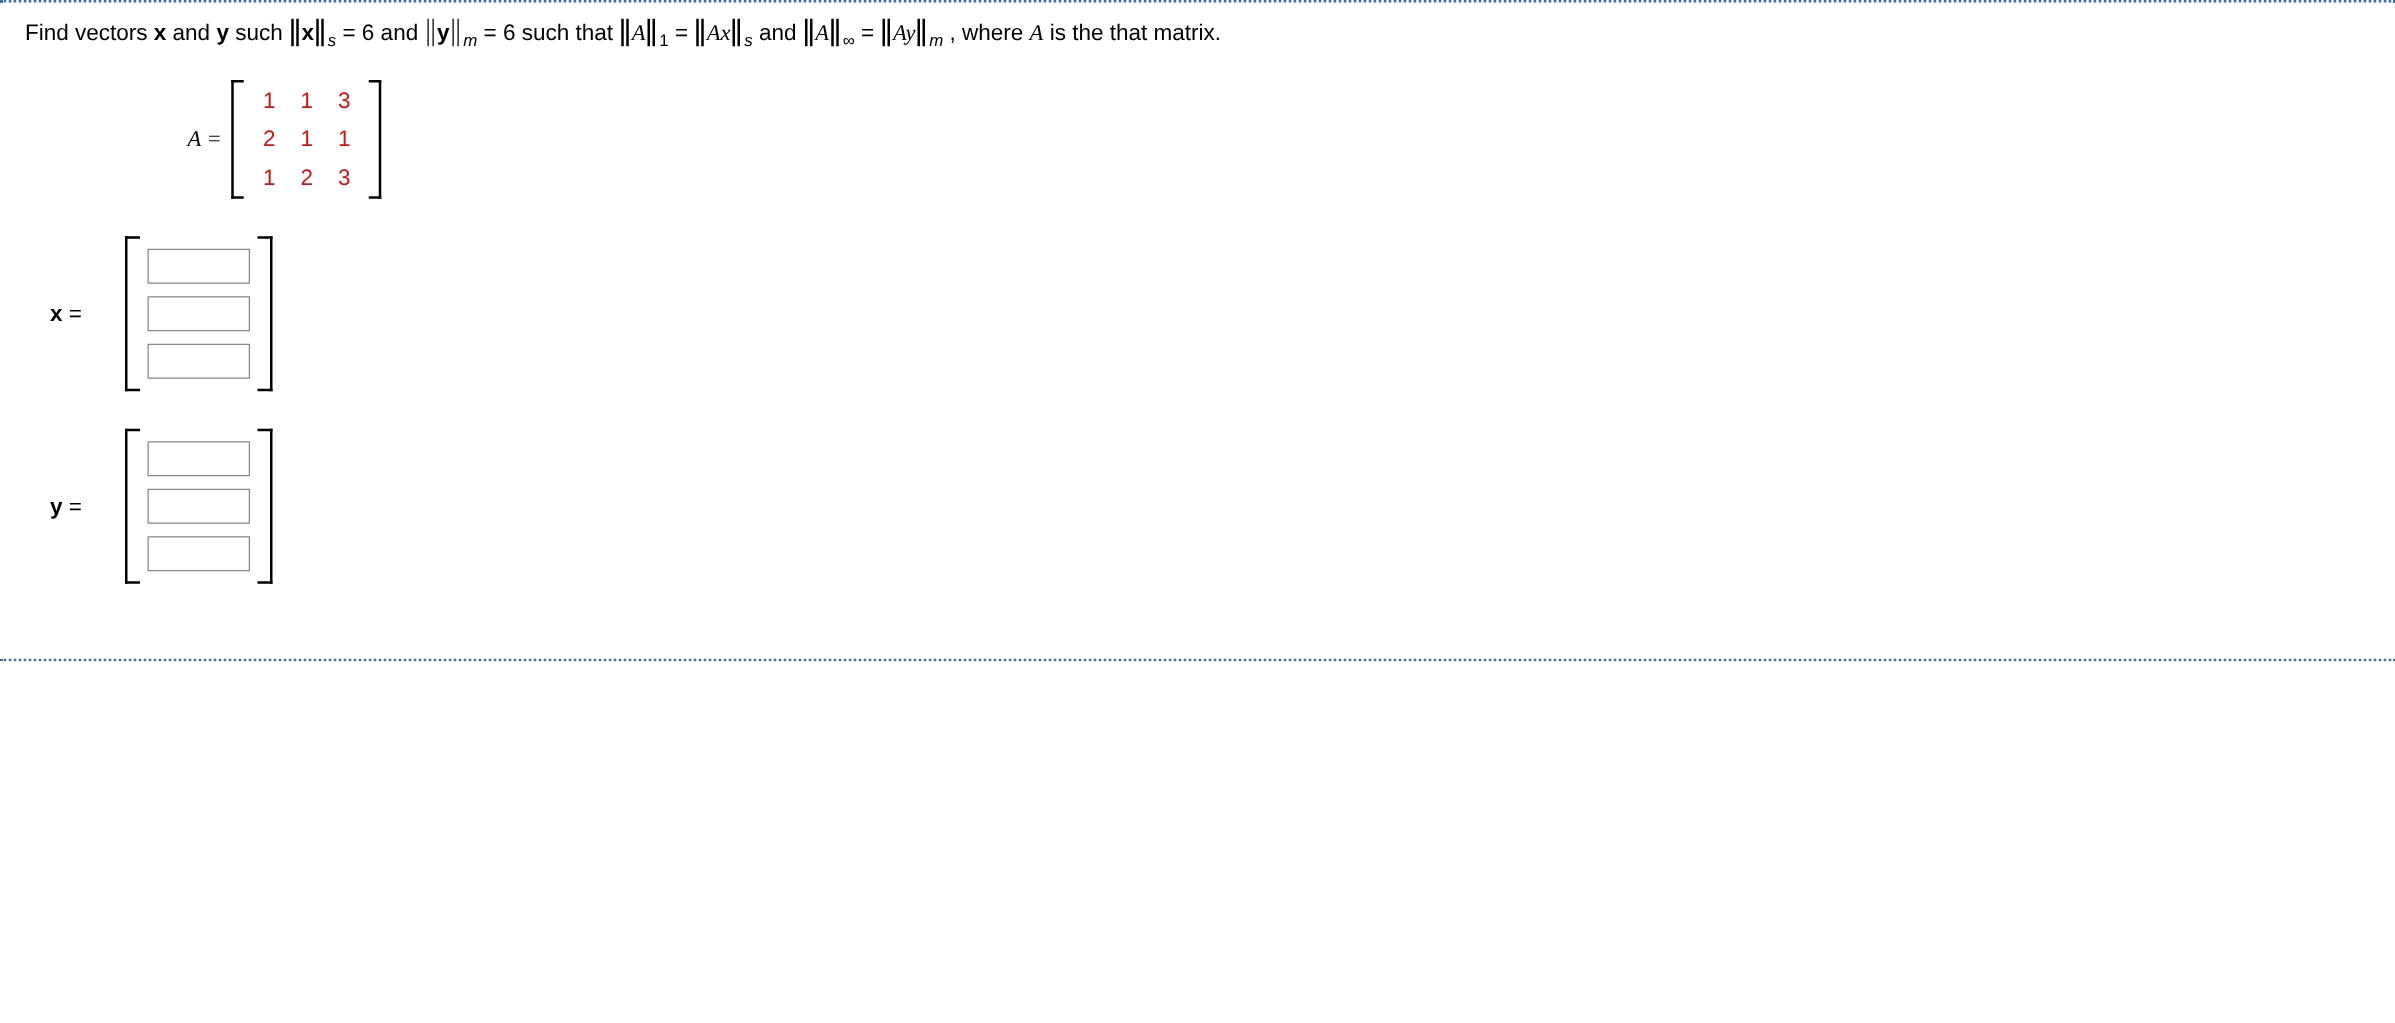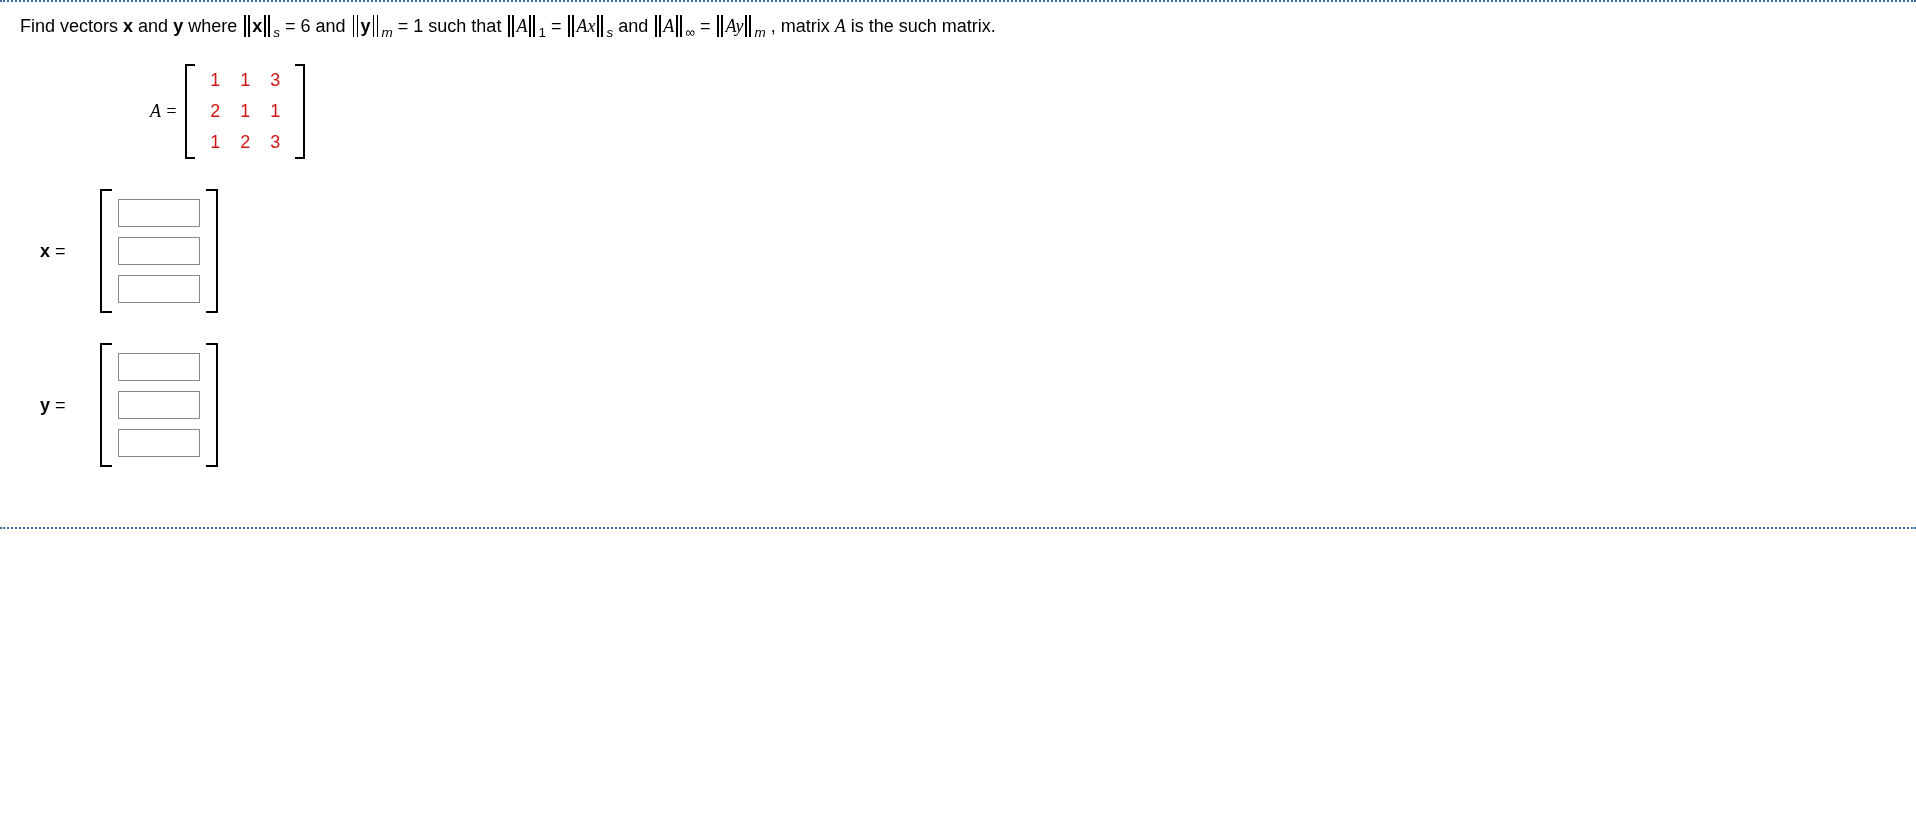--- a/index.html
+++ b/index.html
@@ -134,41 +134,41 @@
 </head>
 <body>
 
 <div class="container">
 
   <div class="question-text">
     <span>Find vectors </span>
     <b>x</b>
     <span> and </span>
     <b>y</b>
-    <span> where </span>
+    <span> such </span>
 
     <span class="norm-open"></span><b>x</b><span class="norm-close"></span><span class="sub">s</span>
     <span> = 6 and </span>
 
     <span class="norm-open"></span><b>y</b><span class="norm-close"></span><span class="sub">m</span>
-    <span> = 1 such that </span>
+    <span> = 6 such that </span>
 
     <span class="norm-open"></span><span class="italic-math">A</span><span class="norm-close"></span><span class="sub" style="font-style:normal">1</span>
     <span> = </span>
 
     <span class="norm-open"></span><span class="italic-math">Ax</span><span class="norm-close"></span><span class="sub">s</span>
     <span> and </span>
 
     <span class="norm-open"></span><span class="italic-math">A</span><span class="norm-close"></span><span class="sub" style="font-style:normal">∞</span>
     <span> = </span>
 
     <span class="norm-open"></span><span class="italic-math">Ay</span><span class="norm-close"></span><span class="sub">m</span>
-    <span>, matrix </span>
+    <span>, where </span>
     <span class="italic-math">A</span>
-    <span> is the such matrix.</span>
+    <span> is the that matrix.</span>
   </div>
 
   <div class="matrix-block">
     <span class="matrix-label italic-math">A = </span>
     <span class="bracket left"></span>
     <div class="matrix-cells">
       <span class="mcell">1</span>
       <span class="mcell">1</span>
       <span class="mcell">3</span>
       <span class="mcell">2</span>

